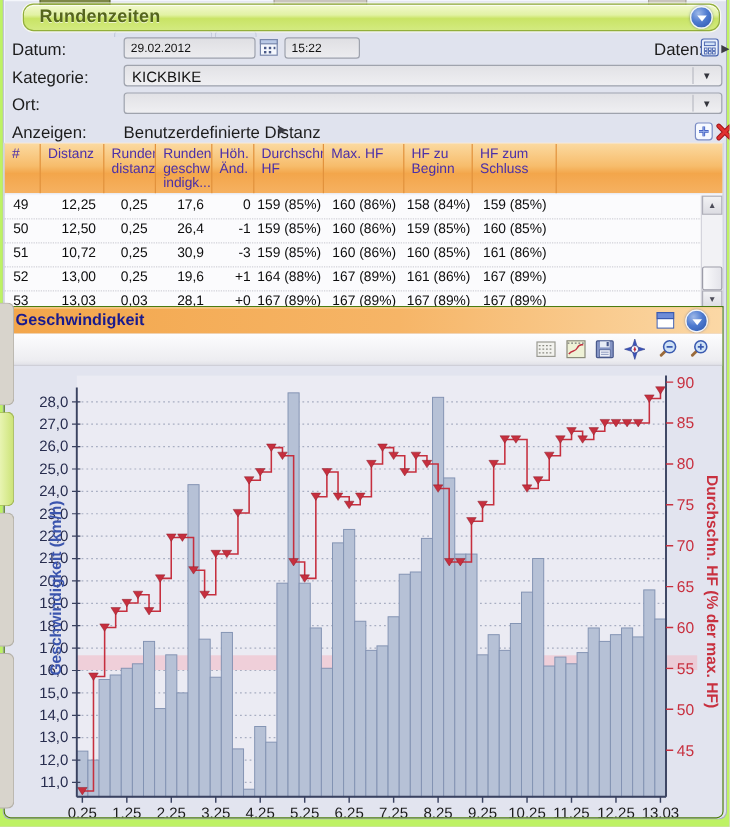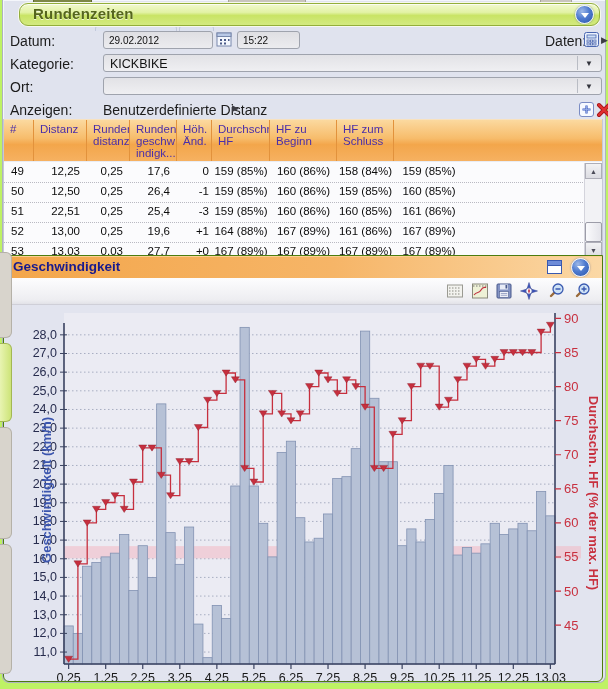--- a/index.html
+++ b/index.html
@@ -157,20 +157,21 @@
       <div class="hcell">Distanz</div>
       <div class="hcell">Runden
 distanz</div>
       <div class="hcell">Runden
 geschw
 indigk...</div>
       <div class="hcell">Höh.
 Änd.</div>
       <div class="hcell">Durchschn.
 HF</div>
+      <div class="hcell">Max. HF</div>
       <div class="hcell">HF zu
 Beginn</div>
       <div class="hcell">HF zum
 Schluss</div>
       <div class="hcell"></div>
     </div>
     <div id="table-body">
       <div class="trow">
         <div class="cell c0">49</div>
           <div class="cell c1">12,25</div>
@@ -190,23 +191,23 @@
           <div class="cell c3">26,4</div>
           <div class="cell c4">-1</div>
           <div class="cell c5">159 (85%)</div>
           <div class="cell c6">160 (86%)</div>
           <div class="cell c7">159 (85%)</div>
           <div class="cell c8">160 (85%)</div>
           <div class="cell c9"></div>
       </div>
       <div class="trow">
         <div class="cell c0">51</div>
-          <div class="cell c1">22,51</div>
+          <div class="cell c1">10,72</div>
           <div class="cell c2">0,25</div>
-          <div class="cell c3">25,4</div>
+          <div class="cell c3">30,9</div>
           <div class="cell c4">-3</div>
           <div class="cell c5">159 (85%)</div>
           <div class="cell c6">160 (86%)</div>
           <div class="cell c7">160 (85%)</div>
           <div class="cell c8">161 (86%)</div>
           <div class="cell c9"></div>
       </div>
       <div class="trow">
         <div class="cell c0">52</div>
           <div class="cell c1">13,00</div>
@@ -216,21 +217,21 @@
           <div class="cell c5">164 (88%)</div>
           <div class="cell c6">167 (89%)</div>
           <div class="cell c7">161 (86%)</div>
           <div class="cell c8">167 (89%)</div>
           <div class="cell c9"></div>
       </div>
       <div class="trow">
         <div class="cell c0">53</div>
           <div class="cell c1">13,03</div>
           <div class="cell c2">0,03</div>
-          <div class="cell c3">27,7</div>
+          <div class="cell c3">28,1</div>
           <div class="cell c4">+0</div>
           <div class="cell c5">167 (89%)</div>
           <div class="cell c6">167 (89%)</div>
           <div class="cell c7">167 (89%)</div>
           <div class="cell c8">167 (89%)</div>
           <div class="cell c9"></div>
       </div>
     </div>
   </div>
   <div class="abs" id="tbl-scroll">

